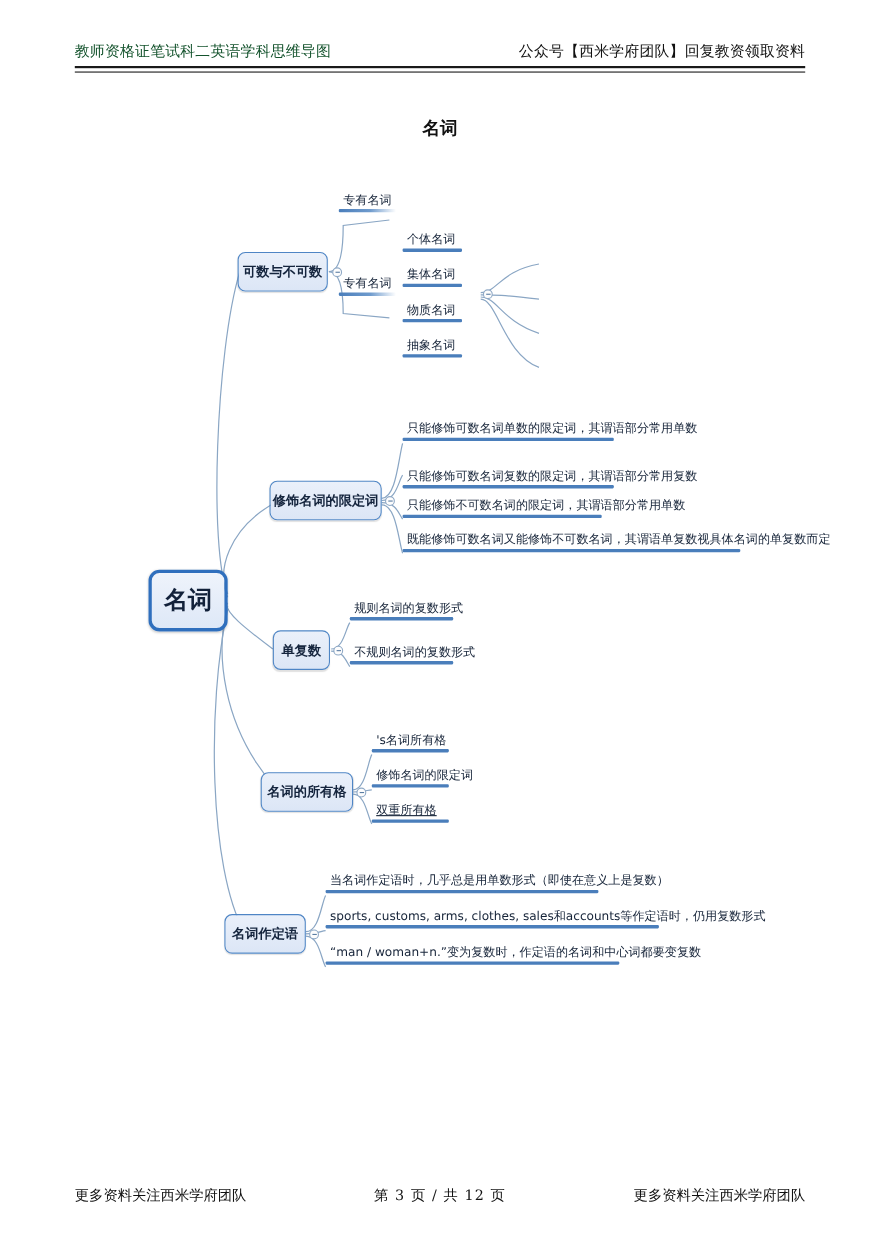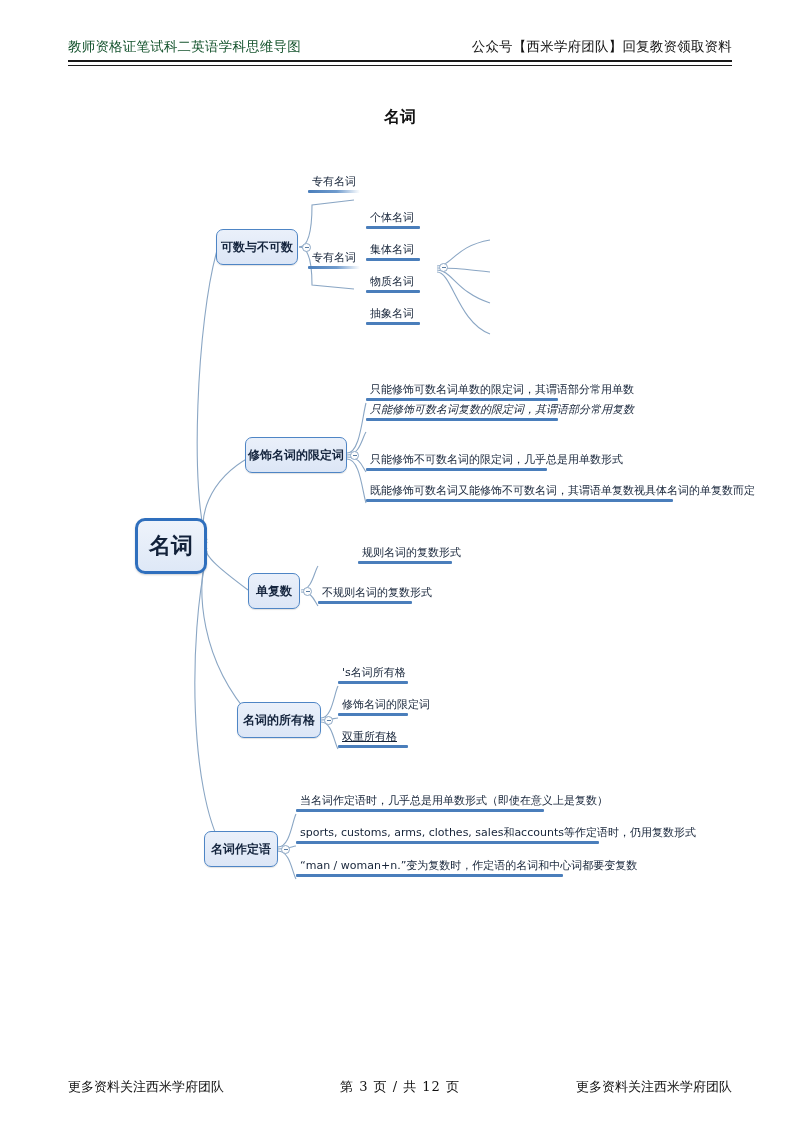--- a/index.html
+++ b/index.html
@@ -220,34 +220,34 @@
     </div>
     <div class="leaf" style="left:366px;top:307px;width:54px;">
       <span class="txt">抽象名词</span>
       <span class="bar"></span>
     </div>
 
     <div class="leaf" style="left:366px;top:383px;width:192px;">
       <span class="txt">只能修饰可数名词单数的限定词，其谓语部分常用单数</span>
       <span class="bar"></span>
     </div>
-    <div class="leaf" style="left:366px;top:403px;width:192px;font-style:italic;">
+    <div class="leaf" style="left:366px;top:426px;width:192px;">
       <span class="txt">只能修饰可数名词复数的限定词，其谓语部分常用复数</span>
       <span class="bar"></span>
     </div>
     <div class="leaf" style="left:366px;top:453px;width:181px;">
-      <span class="txt">只能修饰不可数名词的限定词，几乎总是用单数形式</span>
+      <span class="txt">只能修饰不可数名词的限定词，其谓语部分常用单数</span>
       <span class="bar"></span>
     </div>
     <div class="leaf" style="left:366px;top:484px;width:307px;">
       <span class="txt">既能修饰可数名词又能修饰不可数名词，其谓语单复数视具体名词的单复数而定</span>
       <span class="bar"></span>
     </div>
 
-    <div class="leaf" style="left:318px;top:546px;width:94px;margin-left:40px;">
+    <div class="leaf" style="left:318px;top:546px;width:94px;">
       <span class="txt">规则名词的复数形式</span>
       <span class="bar"></span>
     </div>
     <div class="leaf" style="left:318px;top:586px;width:94px;">
       <span class="txt">不规则名词的复数形式</span>
       <span class="bar"></span>
     </div>
 
     <div class="leaf" style="left:338px;top:666px;width:70px;">
       <span class="txt">'s名词所有格</span>

